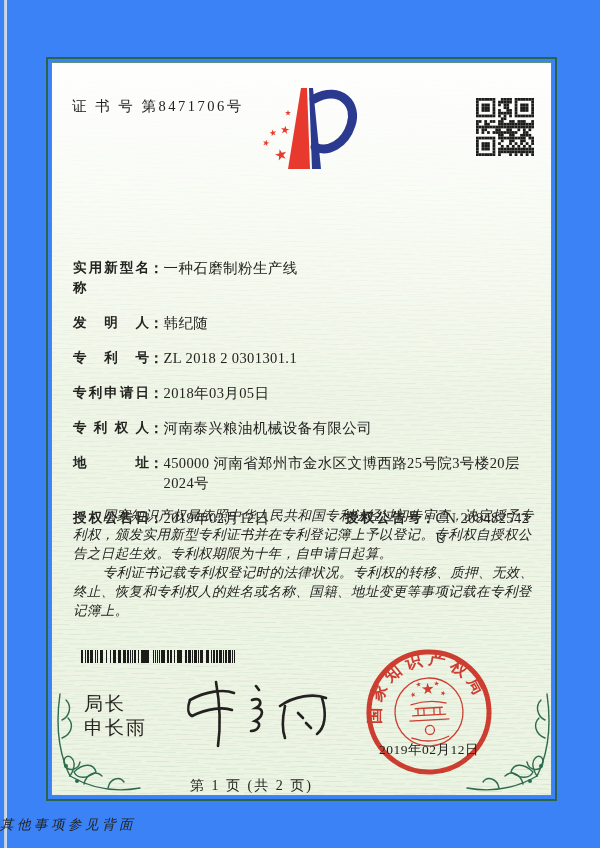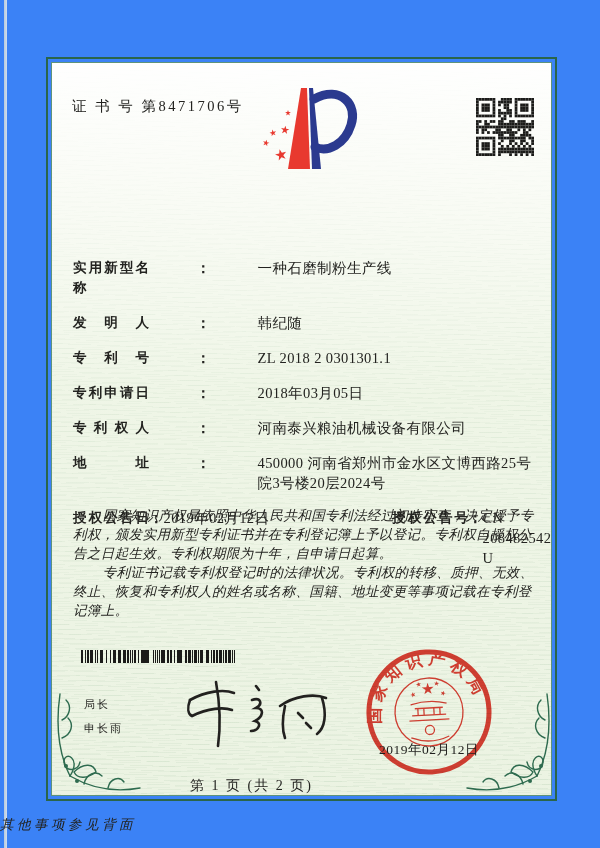--- a/index.html
+++ b/index.html
@@ -16,30 +16,30 @@
       repeating-linear-gradient(2deg,rgba(120,165,125,.13) 0 .8px,rgba(255,255,255,0) .8px 4.6px),
       repeating-linear-gradient(-2deg,rgba(120,165,125,.09) 0 .8px,rgba(255,255,255,0) .8px 5.2px),
       #eef4e5;}
   .abs{position:absolute;z-index:2;}
   .cert-no{left:72px;top:97px;font-size:14.5px;letter-spacing:2.5px;}
   .logo{left:255px;top:83px;width:105px;height:92px;}
   .qr{left:476px;top:98px;width:58px;height:58px;}
   .title{left:46px;width:511px;top:183px;text-align:center;font-size:29px;font-weight:bold;
     letter-spacing:7px;text-indent:7px;}
   .fields{left:73px;top:258px;width:462px;font-size:14.5px;line-height:20px;}
-  .frow{display:flex;margin-bottom:15px;gap:47px;}
+  .frow{display:flex;margin-bottom:15px;}
   .flabel{flex:0 0 76px;font-size:13.5px;font-weight:bold;text-align:justify;text-align-last:justify;}
   .fcolon{flex:0 0 14px;font-weight:bold;}
   .fvalue{flex:1;letter-spacing:.4px;}
   .grant-left{flex:0 0 272px;display:flex;}
   .grant-right{display:flex;flex:1;}
   .paras{left:73px;top:506px;width:462px;font-size:13.5px;line-height:19px;font-style:italic;letter-spacing:.4px;}
   .paras p{margin:0;text-indent:2.2em;}
   .barcode{left:81px;top:650px;width:157px;height:13px;}
-  .director{left:84px;top:692px;font-size:11px;line-height:24px;letter-spacing:2px;font-weight:500;}
+  .director{left:84px;top:692px;font-size:19px;line-height:24px;letter-spacing:2px;font-weight:500;}
   .signature{left:168px;top:676px;width:162px;height:72px;}
   .seal{left:362px;top:645px;width:134px;height:134px;transform:rotate(-3deg);
     mix-blend-mode:multiply;opacity:.95;}
   .seal-date{left:356px;top:741px;width:146px;text-align:center;font-size:13.5px;
     letter-spacing:.5px;z-index:3;color:#1f1f1d;}
   .page-num{left:46px;width:411px;top:777px;text-align:center;font-size:14px;letter-spacing:2px;}
   .back-note{left:0;width:600px;top:816px;text-align:left;font-size:13.5px;font-style:italic;letter-spacing:3.5px;}
   .orn{z-index:1;}
   .orn-left{left:50px;top:692px;width:92px;height:106px;}
   .orn-right{left:465px;top:692px;width:92px;height:106px;transform:scaleX(-1);}

